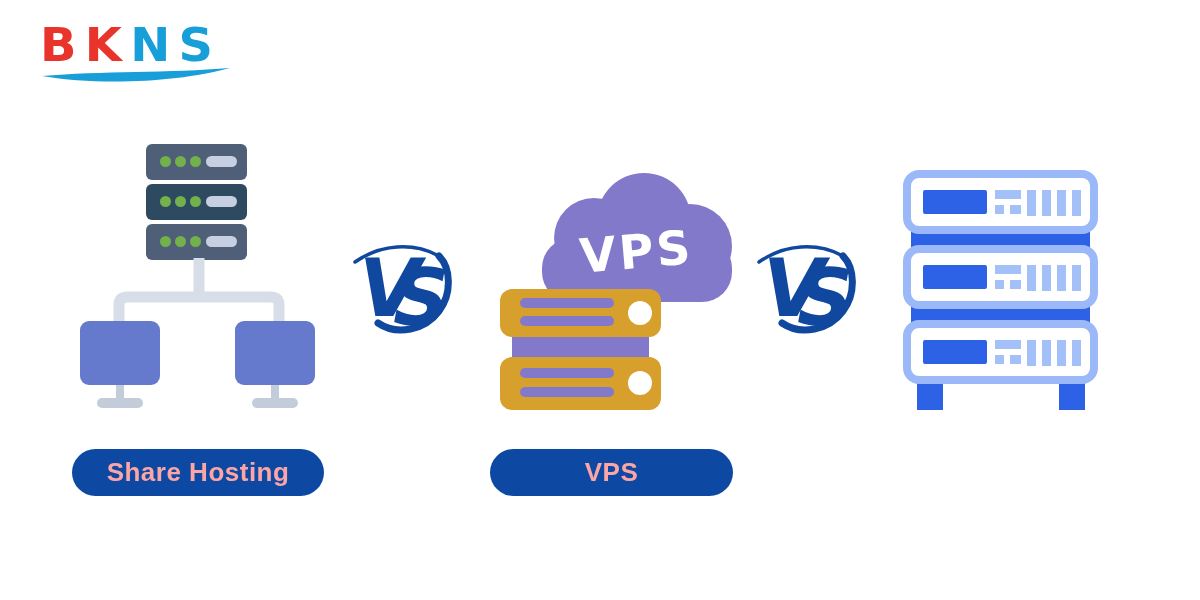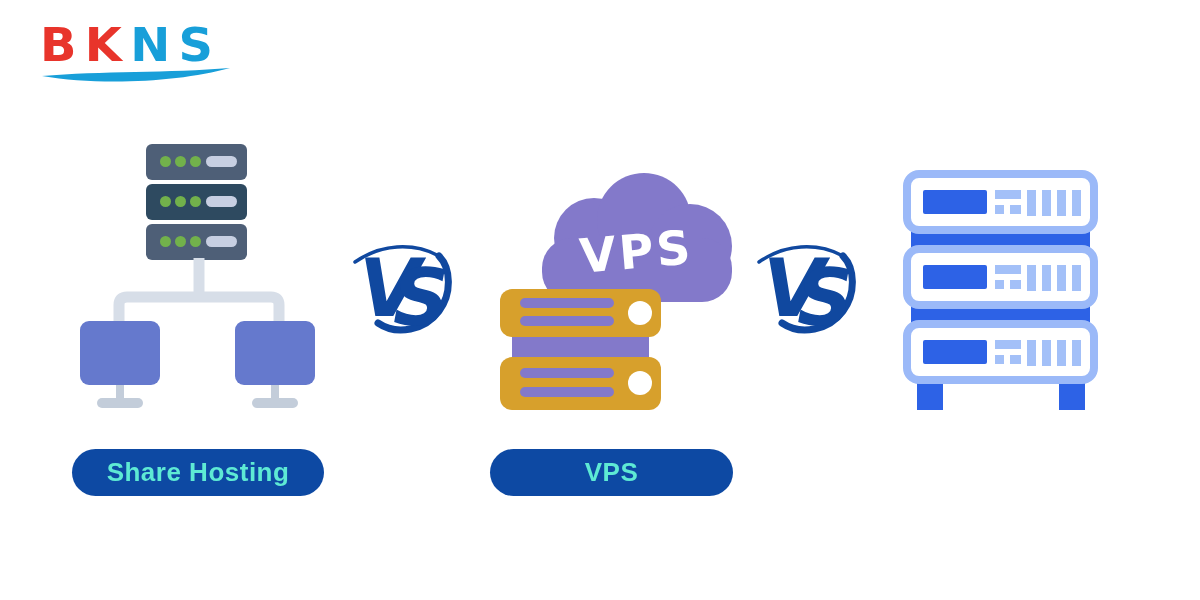--- a/index.html
+++ b/index.html
@@ -20,21 +20,21 @@
   .slab.dark{background:#2e4a60;}
   .led{position:absolute;top:12px;width:11px;height:11px;border-radius:50%;background:#72b14b;}
   .slab-pill{position:absolute;left:60px;top:12px;width:31px;height:11px;border-radius:6px;background:#c7cfe2;}
   .monitor{position:absolute;top:321px;width:80px;height:64px;border-radius:9px;background:#6579cd;}
   .stand-post{position:absolute;top:385px;width:8px;height:14px;background:#c3cdda;}
   .stand-base{position:absolute;top:398px;width:46px;height:10px;border-radius:5px;background:#c3cdda;}
 
   
   .pill{position:absolute;top:449px;height:47px;border-radius:24px;background:#0d49a3;
         display:flex;align-items:center;justify-content:center;
-        color:#5eead4;font-weight:bold;font-size:26px;letter-spacing:.5px;}
+        color:#fca5a5;font-weight:bold;font-size:26px;letter-spacing:.5px;}
 
   
   .vps-band{position:absolute;left:512px;top:330px;width:137px;height:30px;background:#8379ca;}
   .gold-server{position:absolute;left:500px;width:161px;background:#d7a02c;border-radius:12px;}
   .gold-stripe{position:absolute;left:20px;width:94px;height:10px;border-radius:5px;background:#8379ca;}
   .gold-dot{position:absolute;left:128px;width:24px;height:24px;border-radius:50%;background:#ffffff;}
 
   
   .ded-connector{position:absolute;left:911px;width:179px;height:24px;background:#2d62e6;z-index:1;}
   .ded-leg{position:absolute;top:380px;width:26px;height:30px;background:#2d62e6;z-index:1;}

